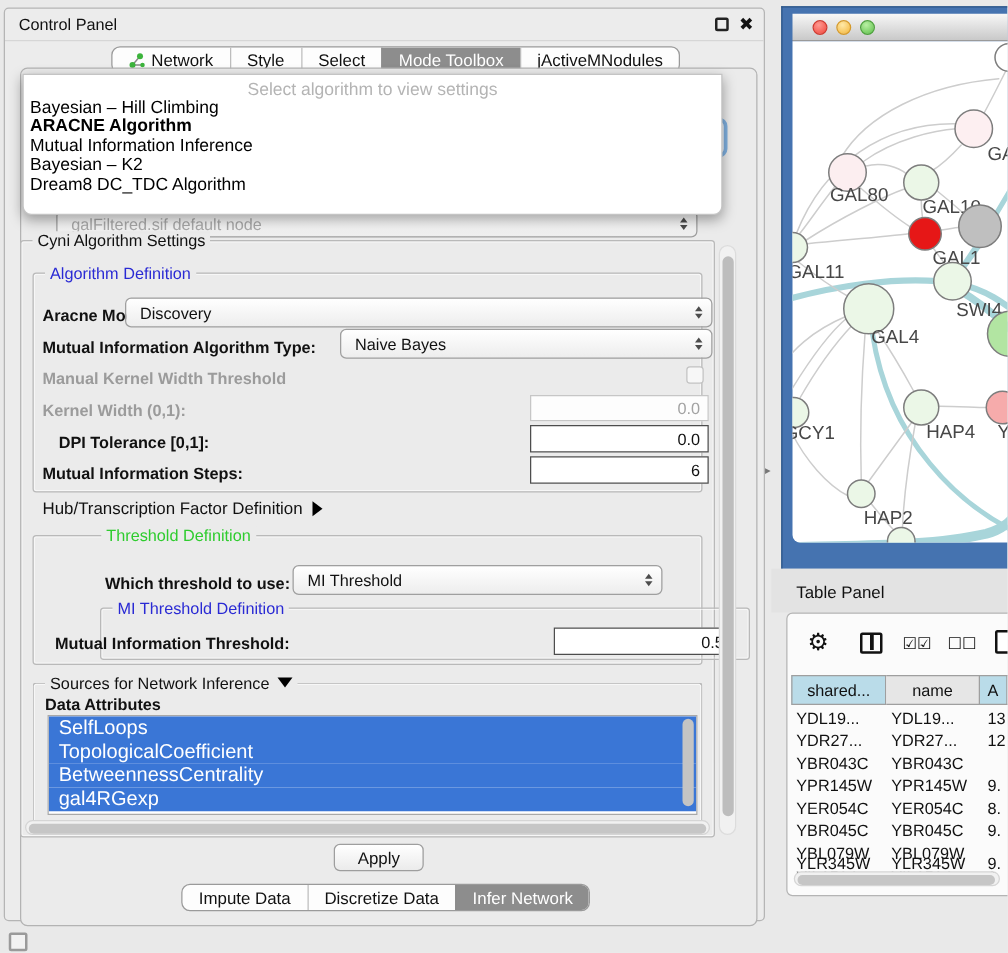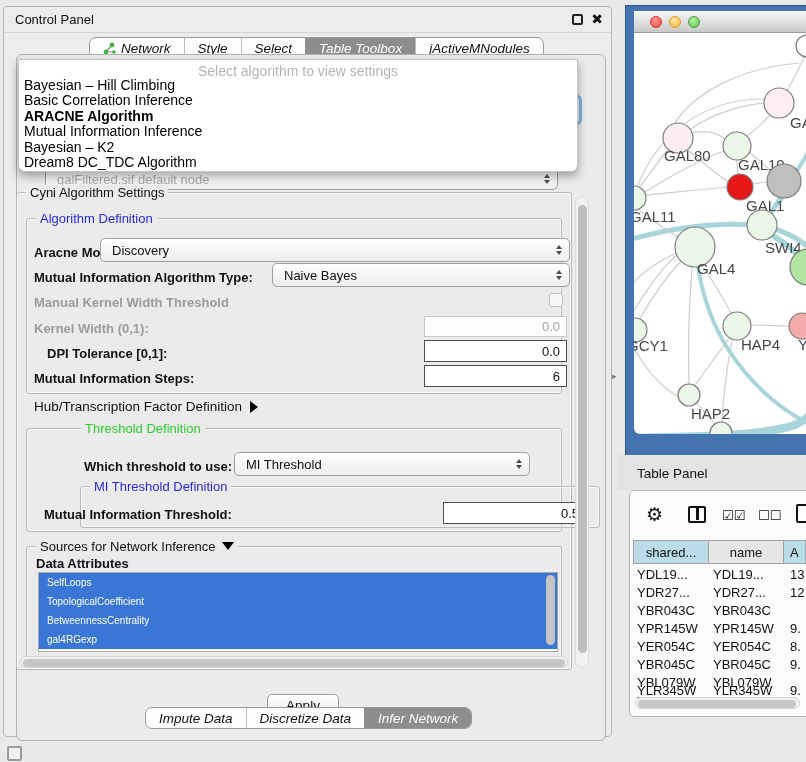--- a/index.html
+++ b/index.html
@@ -13,21 +13,21 @@
     border:1px solid #b5b5b5; border-radius:4px; }
   .titlebar { position:absolute; left:0; top:0; width:100%; height:26px;
     border-bottom:1px solid #d6d6d6; }
   .titlebar .title { position:absolute; left:11px; top:5px; font-size:13px; color:#111; }
   .win-float { position:absolute; right:28px; top:7px; width:11px; height:11px;
     border:2px solid #222; border-radius:2px; }
   .win-close { position:absolute; right:8px; top:4px; font-size:14px; font-weight:bold; color:#111; }
 
   
   .seg-group { position:absolute; display:flex; border:1px solid #9a9a9a; border-radius:7px;
-    overflow:hidden; background:#fdfdfd; height:22px;font-style:italic; }
+    overflow:hidden; background:#fdfdfd; height:22px; }
   .seg { display:flex; align-items:center; gap:5px; padding:0 13px; font-size:13.5px;
     color:#111; border-left:1px solid #bdbdbd; white-space:nowrap; }
   .seg:first-child { border-left:none; }
   .seg.sel { background:#8d8d8d; color:#fff; border-left-color:#8d8d8d; }
 
   
   #content-frame { left:12px; top:47px; width:590px; height:687px; background:#ebebeb;
     border:1px solid #b3b3b3; border-radius:6px; }
 
   
@@ -63,21 +63,21 @@
     border:1px solid #c4c4c4; border-radius:0 0 7px 7px;
     box-shadow:0 4px 10px rgba(0,0,0,.35); z-index:50; }
   #algo-popup .prompt { text-align:center; font-size:14px; color:#b4b4b4; padding-top:3px; height:18px; }
   .pp-item { font-size:14px; color:#000; padding-left:5px; line-height:15.4px; white-space:nowrap; }
   .pp-item.bold { font-weight:bold; }
 
   
   #attr-list { left:38px; top:572px; width:520px; height:80px; background:#fff;
     border:1px solid #a8a8a8; overflow:hidden; }
   .attr-item { height:19px; line-height:19px; background:#3a76d6; color:#fff;
-    font-size:10px; padding-left:8px; white-space:nowrap; }
+    font-size:16px; padding-left:8px; white-space:nowrap; }
   .list-scroll-thumb { position:absolute; right:2px; top:2px; width:9px; height:70px;
     background:#c4c4c4; border-radius:5px; }
 
   
   .sc-track-v { position:absolute; background:#f1f1f1; border:1px solid #dcdcdc; border-radius:7px; }
   .sc-thumb-v { position:absolute; background:#bdbdbd; border-radius:6px; }
   .sc-track-h { position:absolute; background:#f1f1f1; border:1px solid #d5d5d5; border-radius:7px; }
   .sc-thumb-h { position:absolute; background:#c6c6c6; border-radius:6px; }
 
   .btn { position:absolute; background:linear-gradient(#ffffff,#ebebeb);
@@ -145,21 +145,21 @@
       </svg>
       <span>Network</span>
     </div>
     <div class="seg">
         <span>Style</span>
       </div>
     <div class="seg">
         <span>Select</span>
       </div>
     <div class="seg sel">
-        <span>Table Toolbox</span>
+        <span>Mode Toolbox</span>
       </div>
     <div class="seg">
         <span>jActiveMNodules</span>
       </div>
   </div>
 
   <div id="content-frame" class="abs"></div>
 </div>
 
 <div class="combo" style="left:45px; top:168px; width:513px; height:22px; color:#a9a9a9;">
@@ -168,21 +168,20 @@
       <span class="tri-up"></span>
       <span class="tri-down"></span>
     </span>
 </div>
 
 <div class="abs" style="left:560px; top:94px; width:22px; height:32px; border:3px solid #7fb0e0; border-radius:7px; background:#f2f6fb;"></div>
 
 <div id="algo-popup" class="abs">
   <div class="prompt">Select algorithm to view settings</div>
   <div class="pp-item">Bayesian – Hill Climbing</div>
-  <div class="pp-item">Basic Correlation Inference</div>
   <div class="pp-item bold">ARACNE Algorithm</div>
   <div class="pp-item">Mutual Information Inference</div>
   <div class="pp-item">Bayesian – K2</div>
   <div class="pp-item">Dream8 DC_TDC Algorithm</div>
 </div>
 
 <div class="gb" style="left:16px; top:192px; width:556px; height:478px;">
   <span class="gb-title">Cyni Algorithm Settings</span>
 </div>
 
@@ -255,21 +254,21 @@
   <span class="list-scroll-thumb"></span>
 </div>
 
 <div class="sc-track-h" style="left:20px; top:656px; width:548px; height:12px;">
   <div class="sc-thumb-h" style="left:2px; top:1.5px; width:542px; height:8px;"></div>
 </div>
 <div class="sc-track-v" style="left:575px; top:196px; width:14px; height:472px;">
   <div class="sc-thumb-v" style="left:2px; top:8px; width:9px; height:448px;"></div>
 </div>
 
-<div class="btn" style="left:267px; top:675px; width:72px; height:22px;margin-top:19px;">
+<div class="btn" style="left:267px; top:675px; width:72px; height:22px;">
   <span>Apply</span>
 </div>
 
 <div class="seg-group" style="left:145px; top:707px;">
   <div class="seg">
       <span>Impute Data</span>
     </div>
   <div class="seg">
       <span>Discretize Data</span>
     </div>

